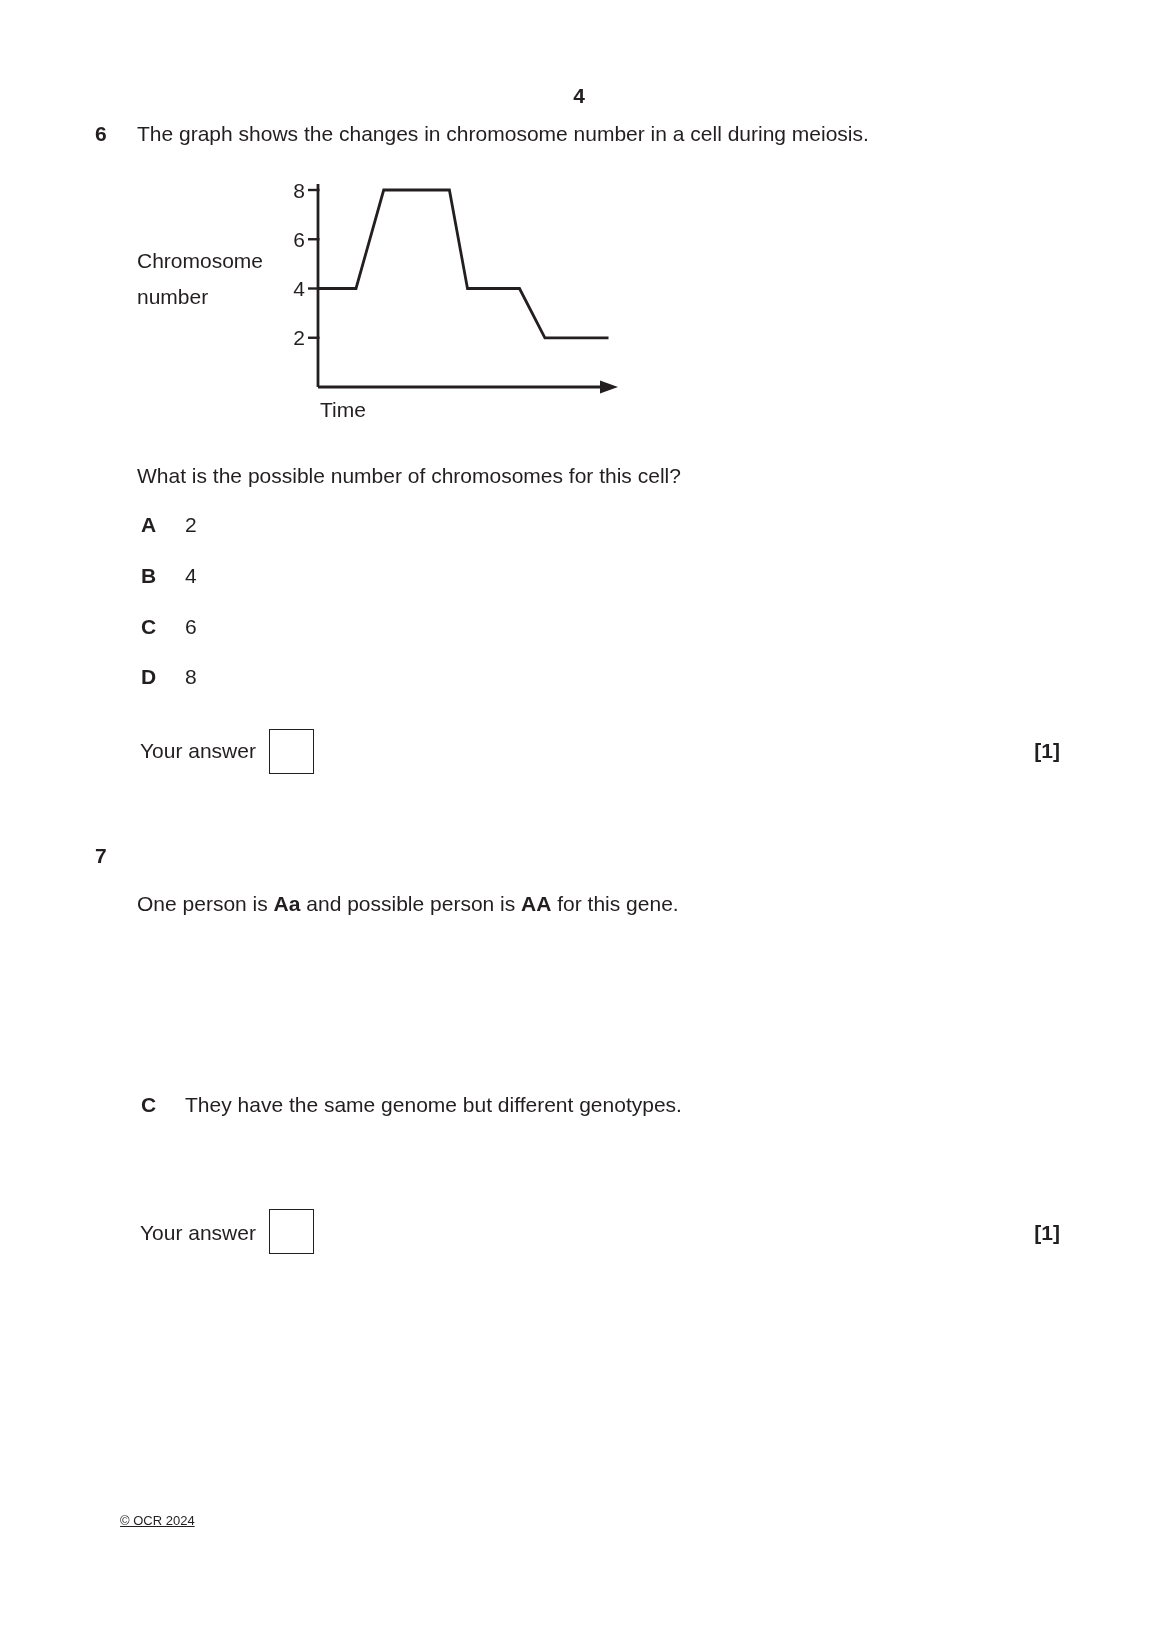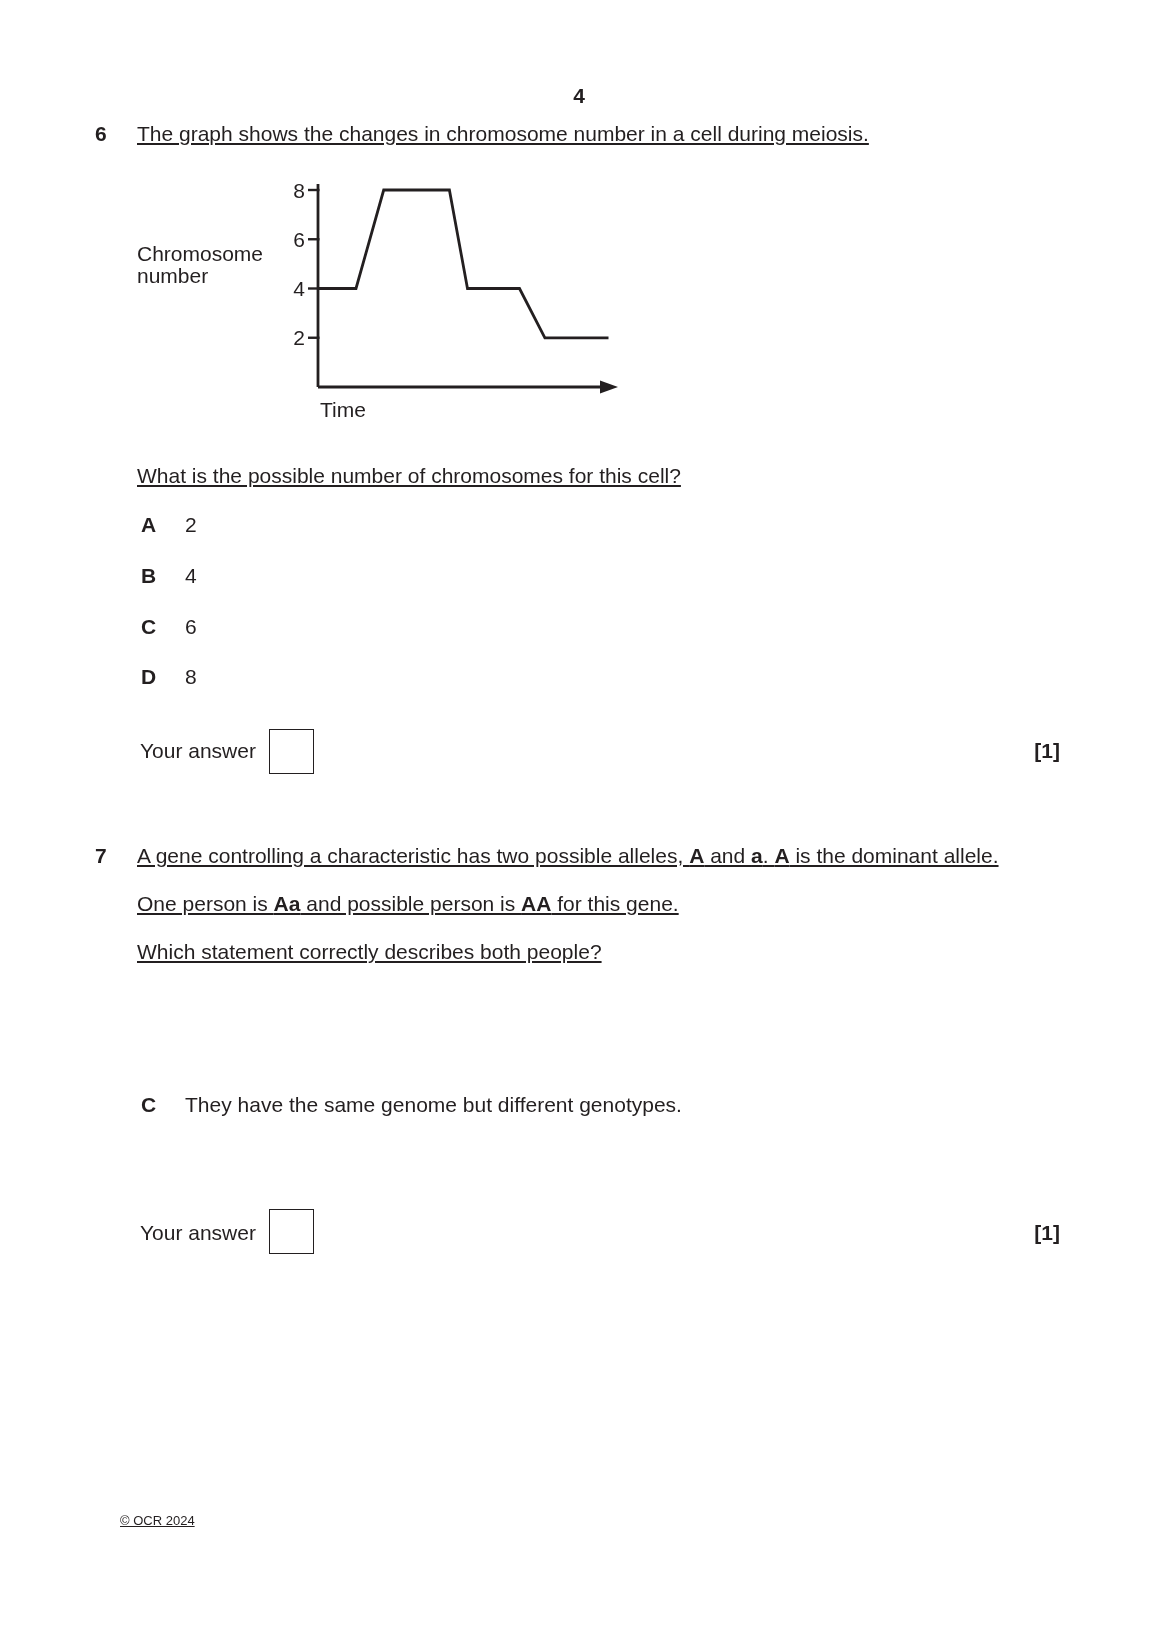--- a/index.html
+++ b/index.html
@@ -11,37 +11,37 @@
     font-family:"Liberation Sans", sans-serif;
     color:#231f20;
     font-size:21px;
     overflow:hidden;
   }
   .abs{position:absolute;}
   .line{line-height:22px;white-space:nowrap;}
   b{font-weight:bold;}
   .page-number{left:0;right:0;text-align:center;font-weight:bold;}
   .qnum{left:95px;font-weight:bold;}
-  .stem{left:137px;text-decoration:underline;}
+  .stem{left:137px;}
   .opt{left:141px;}
   .optletter{display:inline-block;width:44px;font-weight:bold;}
   .anslabel{left:140px;}
   .ansbox{
     position:absolute;left:269px;width:45px;height:45px;
     border:1.5px solid #231f20;background:#fff;box-sizing:border-box;
   }
   .marks{right:98px;font-weight:bold;text-align:right;}
   .graph{left:130px;top:170px;width:510px;height:260px;}
   .graph svg{position:absolute;left:0;top:0;}
   .axis{stroke:#231f20;stroke-width:2.8;fill:none;}
   .tick{stroke:#231f20;stroke-width:2.4;}
   .dataline{stroke:#231f20;stroke-width:2.8;fill:none;stroke-linejoin:miter;}
   .arrowhead{fill:#231f20;stroke:none;}
   .ticklabel{font-family:"Liberation Sans", sans-serif;font-size:21px;fill:#231f20;}
-  .ylabel{position:absolute;left:7px;top:73px;width:140px;line-height:22px;}
+  .ylabel{position:absolute;left:7px;top:73px;width:140px;line-height:36px;}
   .xlabel{position:absolute;left:190px;top:228px;width:290px;text-align:left;}
   .footer{left:120px;top:1514px;font-size:13px;line-height:14px;text-decoration:underline;}
 </style>
 </head>
 <body>
 
 <div class="page">
 
   <div class="abs line page-number" style="top:85px">4</div>
 
@@ -82,23 +82,21 @@
   </div>
   <div class="abs line opt" style="top:666px">
     <b class="optletter">D</b><span>8</span>
   </div>
 
   <div class="abs line anslabel" style="top:740px">Your answer</div>
   <span class="ansbox" style="top:729px"></span>
   <div class="abs line marks" style="top:740px">[1]</div>
 
   <div class="abs line qnum" style="top:845px">7</div>
-  <div class="abs line stem" style="top:845px"><span>A gene controlling a characteristic has two possible alleles, </span><b>A</b><span> and </span><b>a</b><span>. </span><b>A</b><span> is the dominant allele.</span></div>
   <div class="abs line stem" style="top:893px"><span>One person is </span><b>Aa</b><span> and possible person is </span><b>AA</b><span> for this gene.</span></div>
-  <div class="abs line stem" style="top:941px">Which statement correctly describes both people?</div>
 
   <div class="abs line opt" style="top:1094px">
     <b class="optletter">C</b><span>They have the same genome but different genotypes.</span>
   </div>
 
   <div class="abs line anslabel" style="top:1222px">Your answer</div>
   <span class="ansbox" style="top:1209px"></span>
   <div class="abs line marks" style="top:1222px">[1]</div>
 
   <div class="abs line footer">© OCR 2024</div>

